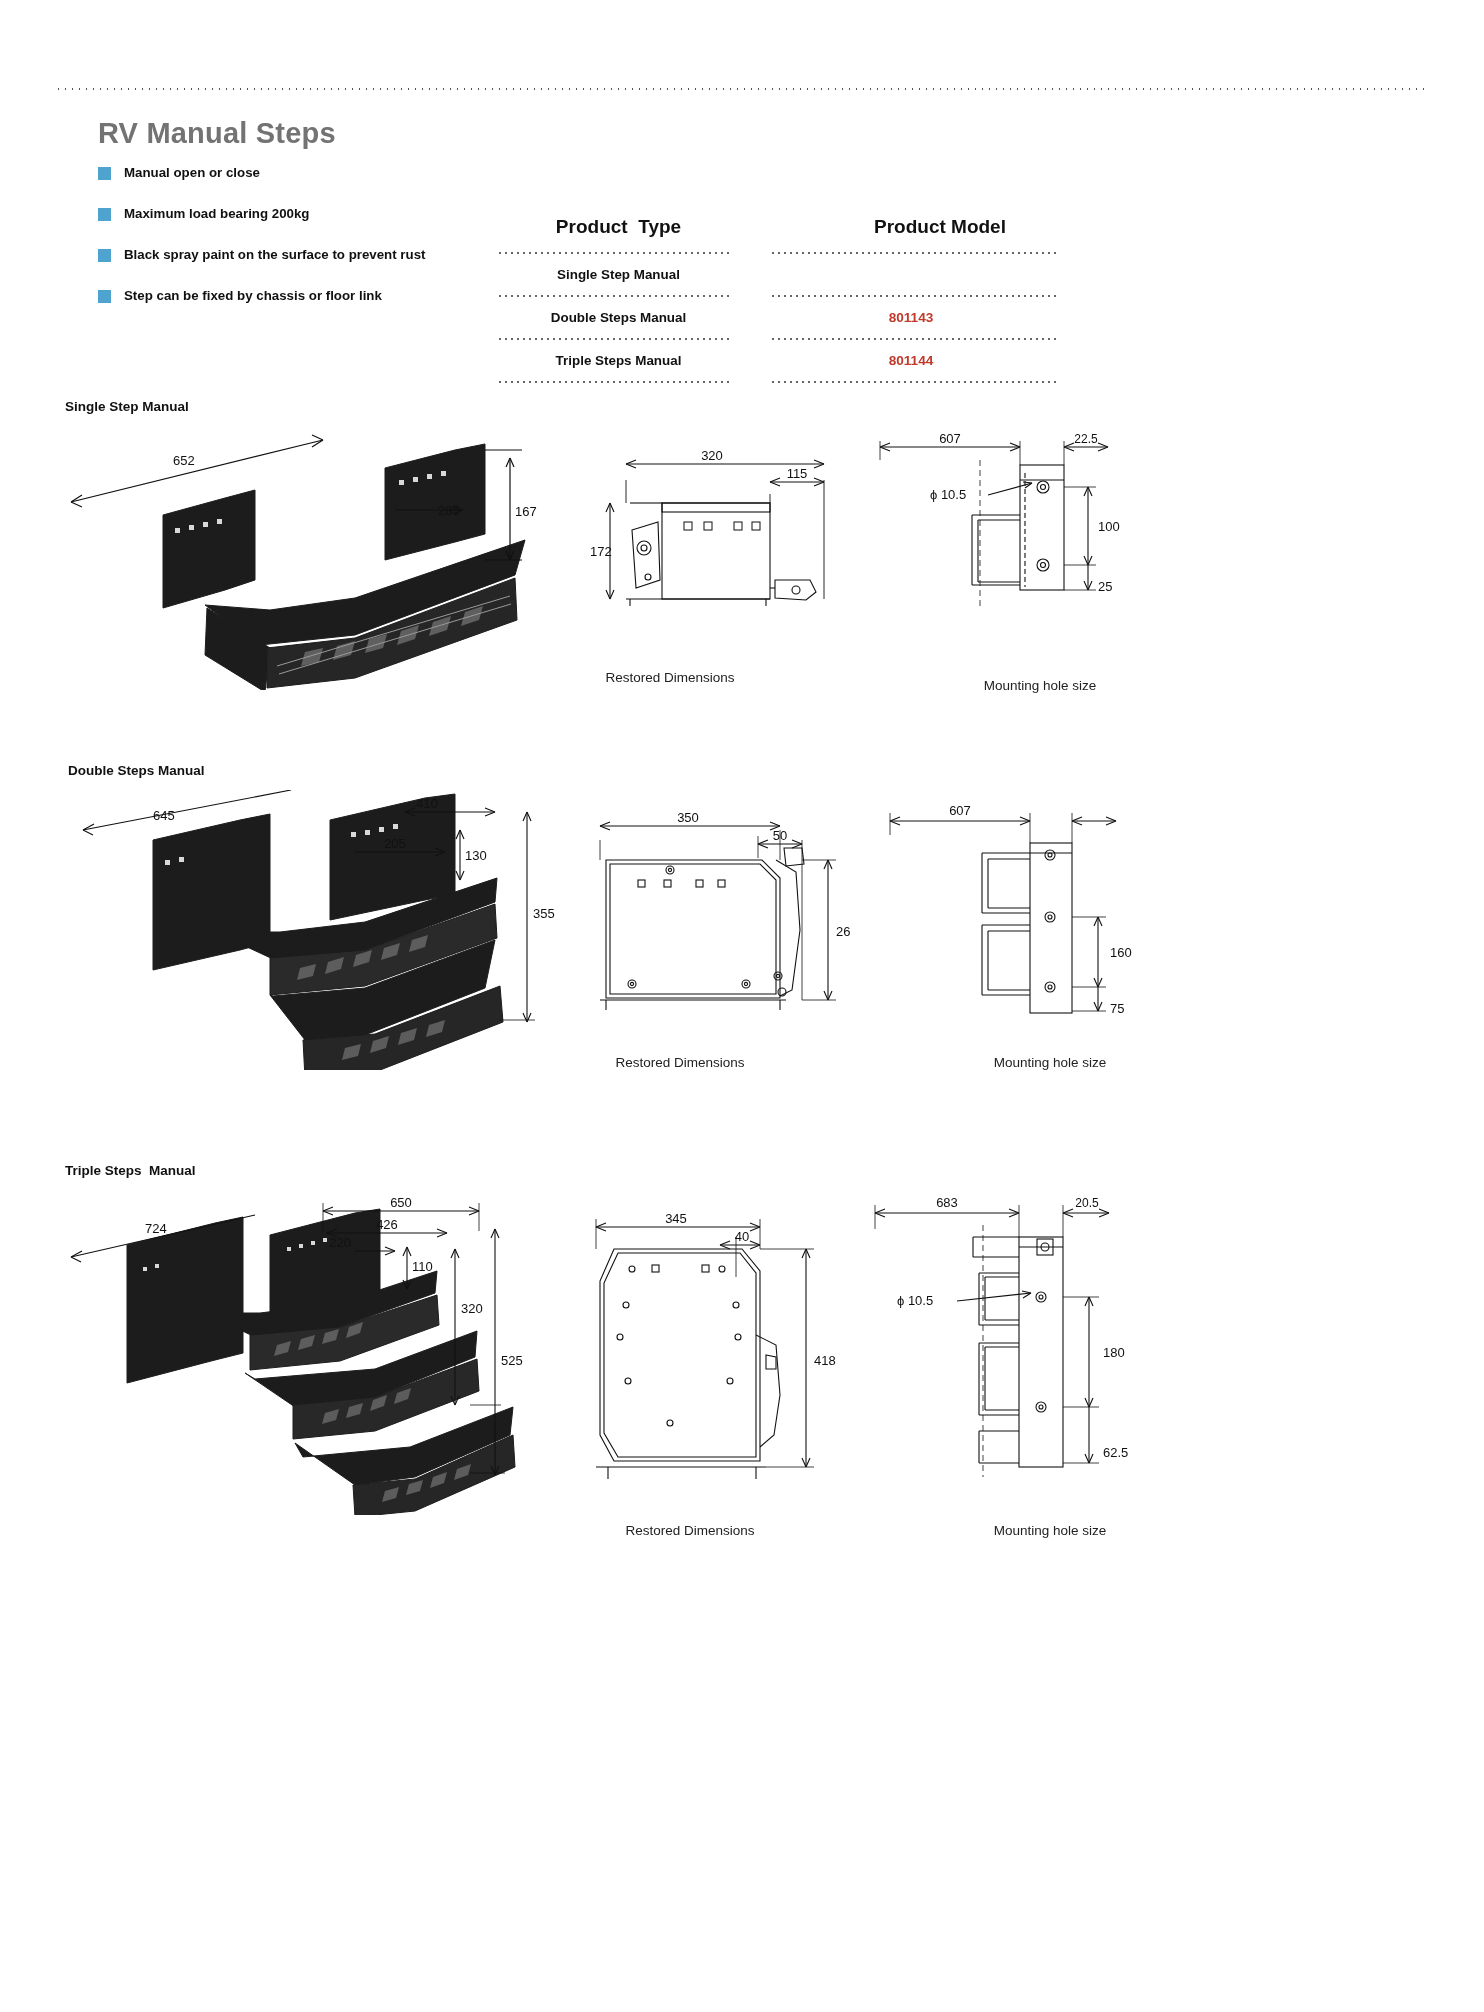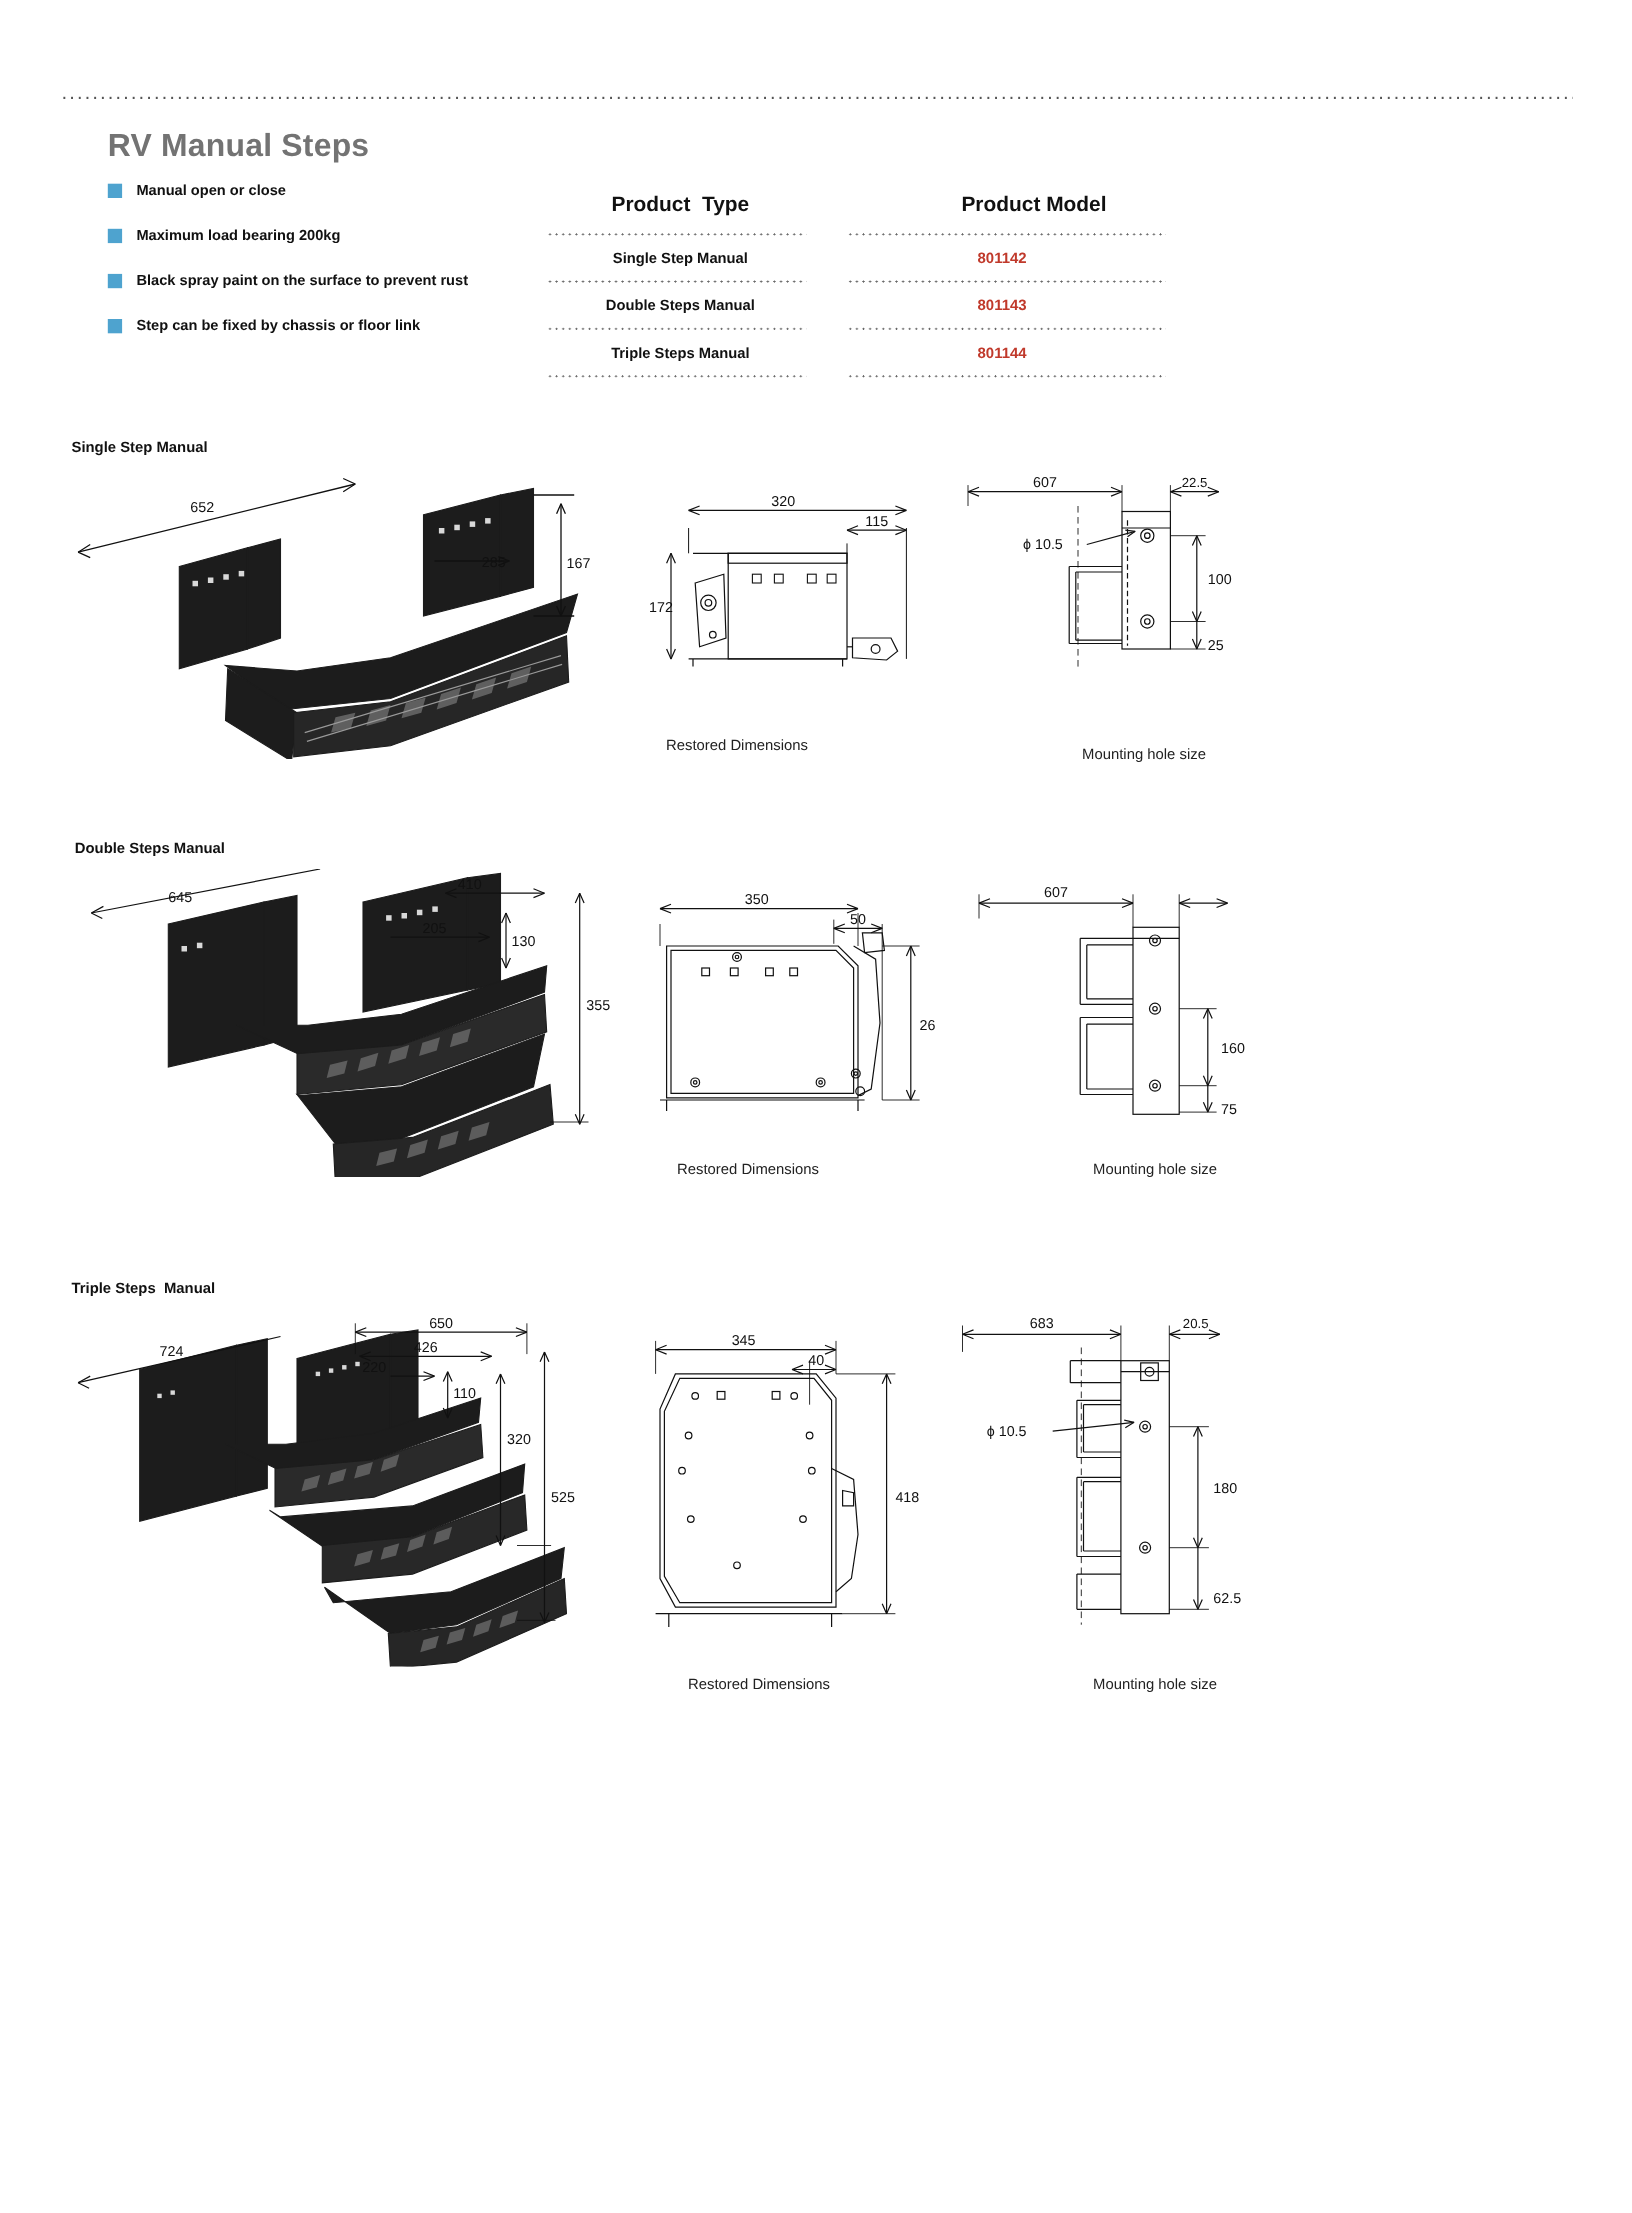--- a/index.html
+++ b/index.html
@@ -19,21 +19,21 @@
 
   
   .features{position:absolute;left:98px;top:165px;width:420px;}
   .feat{position:relative;height:41px;display:flex;align-items:flex-start;}
   .feat .sq{width:13px;height:13px;background:#4ea3cf;flex:0 0 13px;margin-top:2px;}
   .feat .txt{margin-left:13px;font-size:13.3px;font-weight:bold;line-height:15px;
     white-space:nowrap;}
 
   
   .tbl{position:absolute;left:497px;top:176px;width:585px;}
-  .tbl .cols{display:flex;}
+  .tbl .cols{display:flex;margin-top:40px;}
   .tbl .c1{width:243px;}
   .tbl .c2{width:342px;}
   .th{font-size:19px;font-weight:bold;text-align:center;padding-bottom:14px;
       white-space:pre;}
   .th.c2h{padding-left:58px;}
   .dot{height:2px;margin:0 0 0 0;
     background-image:radial-gradient(circle,#666 0.85px,transparent 1px);
     background-size:6px 2px;background-repeat:repeat-x;}
   .dot.d1{width:236px;}
   .dot.d2{width:290px;margin-left:30px;}
@@ -95,23 +95,20 @@
         <div class="c1">
           <div class="dot d1"></div>
         </div>
       <div class="c2">
           <div class="dot d2"></div>
         </div>
       </div>
     <div class="trow">
       <div class="c1">
           <div class="cell">Single Step Manual</div>
-        </div>
-      <div class="c2">
-          <div class="cell model">801142</div>
         </div>
     </div>
     <div class="trow">
         <div class="c1">
           <div class="dot d1"></div>
         </div>
       <div class="c2">
           <div class="dot d2"></div>
         </div>
       </div>

